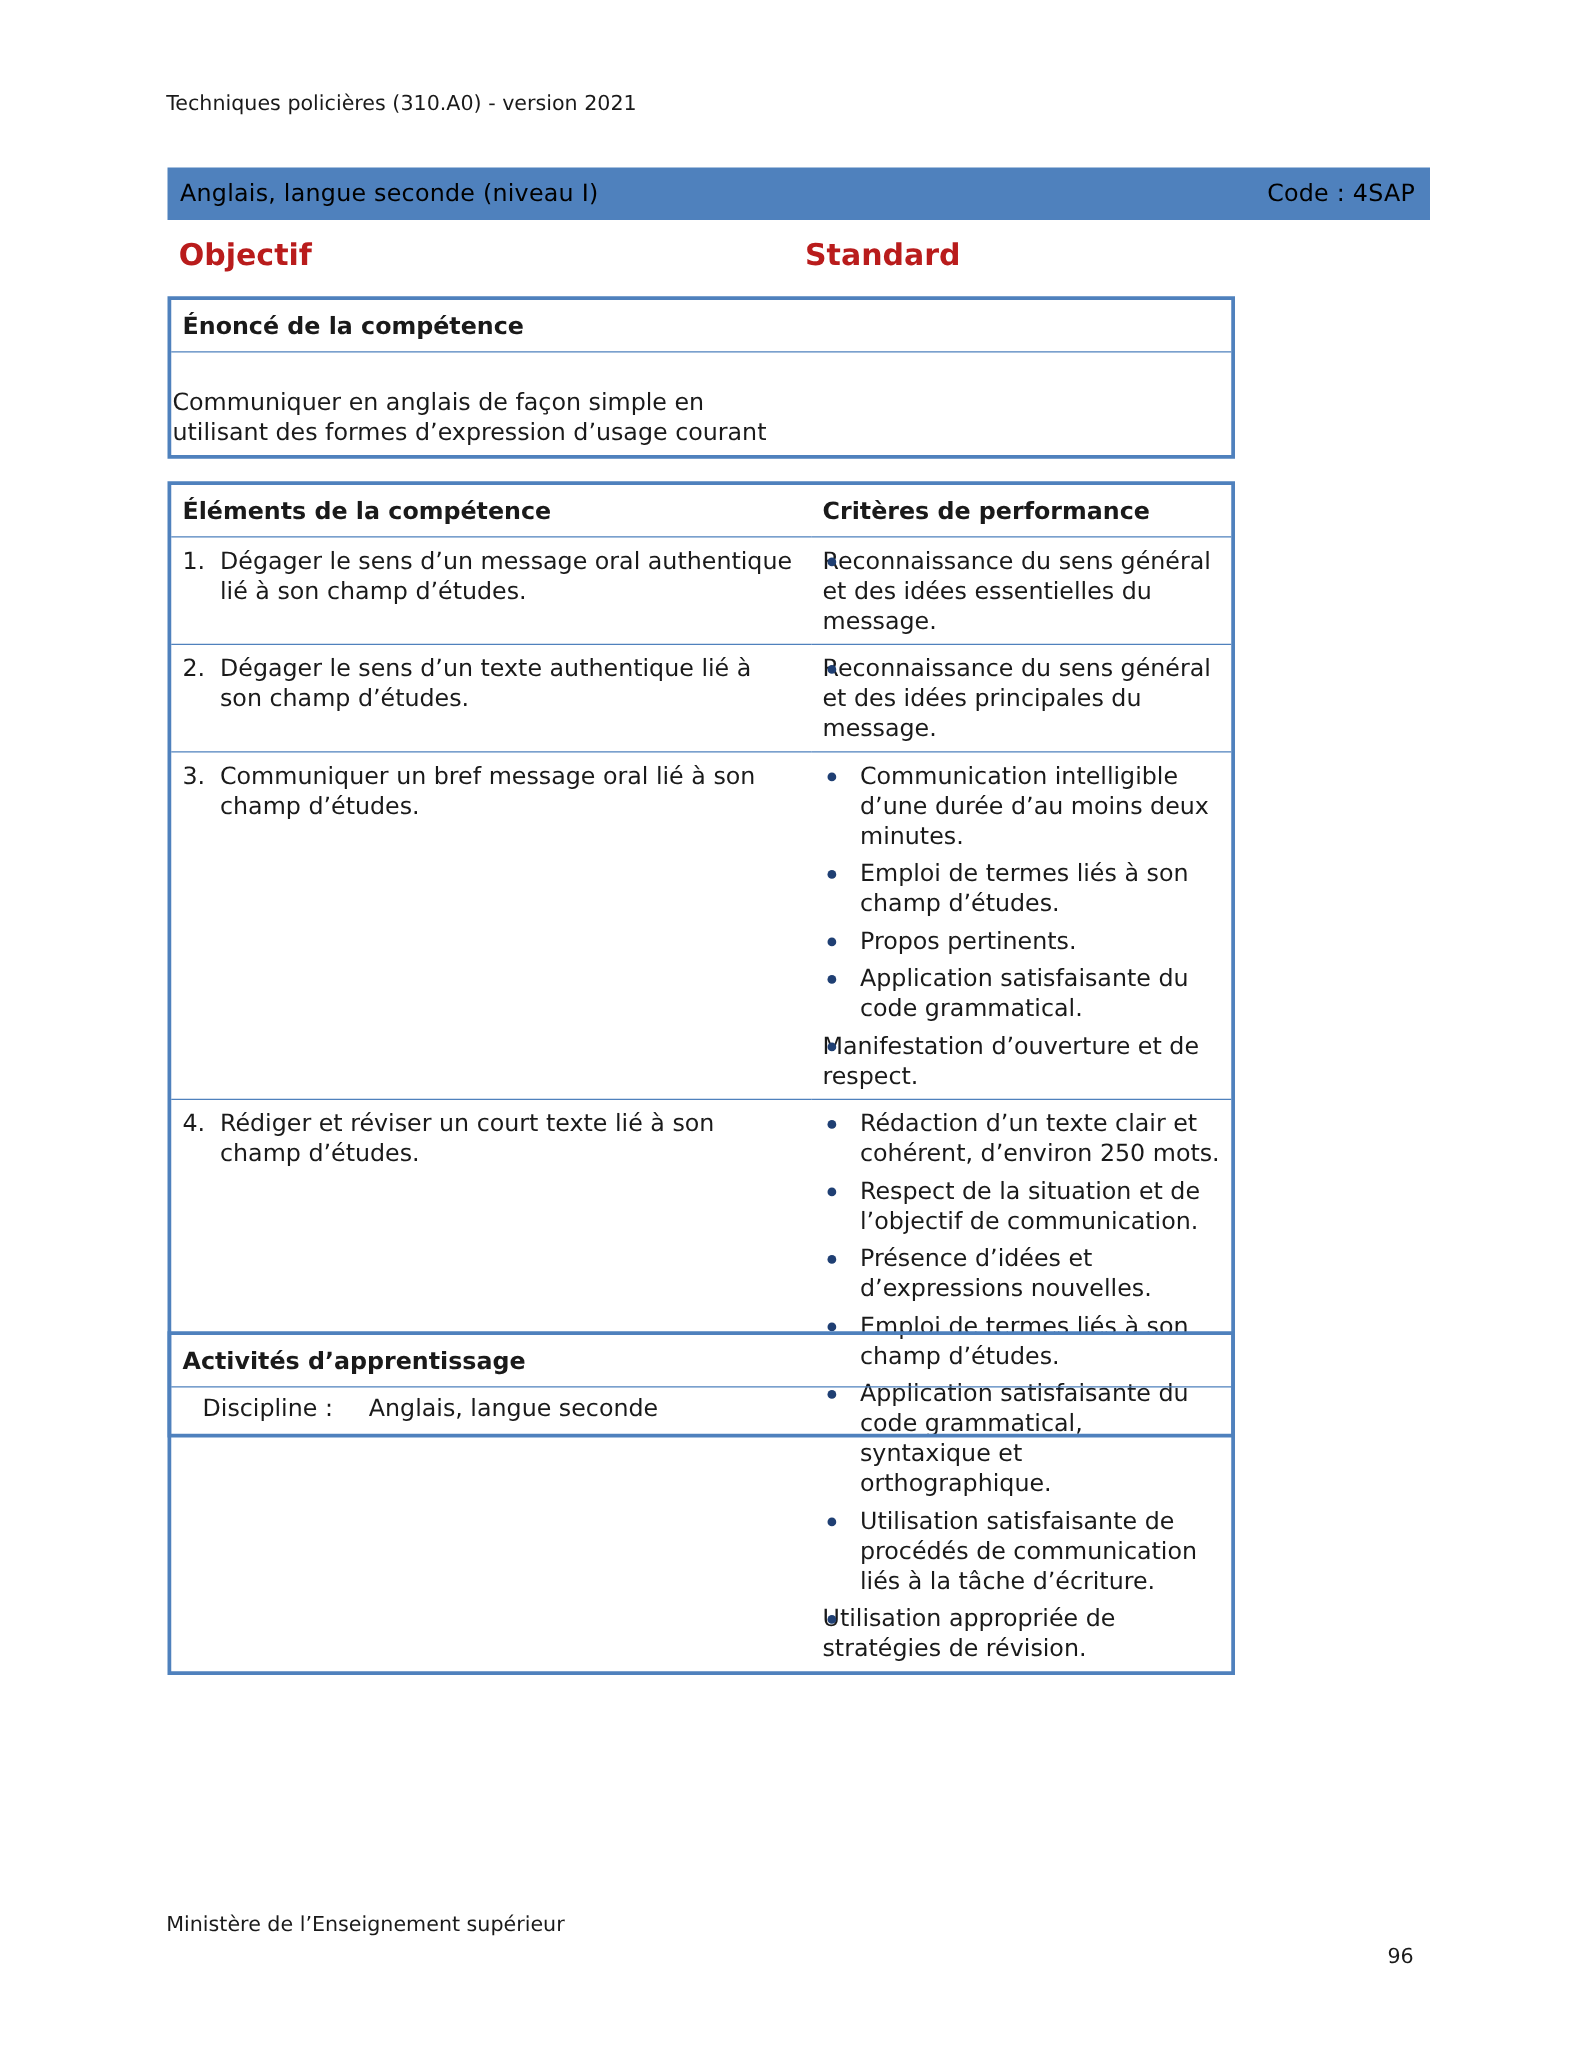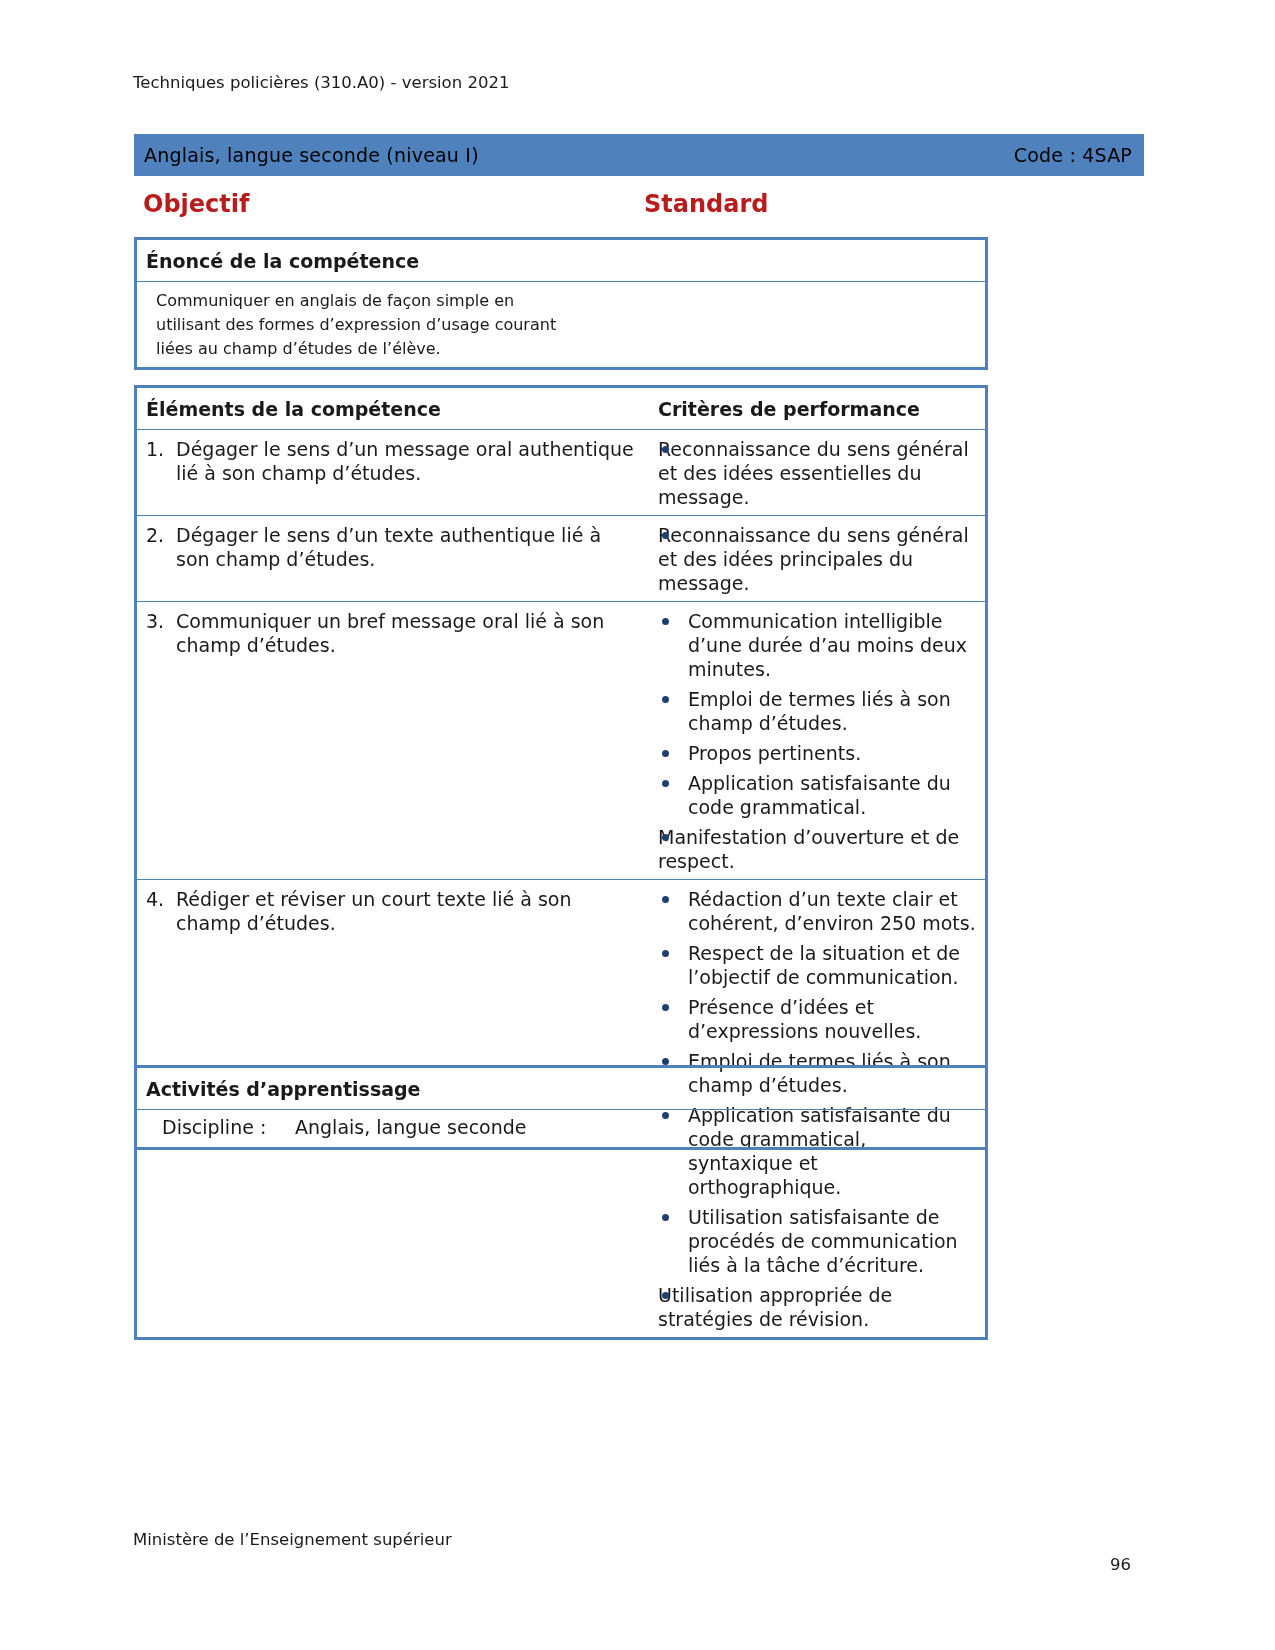--- a/index.html
+++ b/index.html
@@ -17,21 +17,21 @@
   }
   .section-label { top: 190px; font-size: 24px; font-weight: bold; color: #b91c1c; }
   .box {
     left: 134px; width: 854px; box-sizing: border-box;
     border: 3px solid #4f81bd;
   }
   .box-head {
     font-weight: bold; font-size: 19px; padding: 10px 9px 9px 9px;
     border-bottom: 1px solid #4f81bd;
   }
-  .box-body { font-size: 16px; line-height: 24px; padding: 7px 9px 6px 19px; }
+  .box-body { font-size: 19px; line-height: 24px; padding: 7px 9px 6px 1px; margin-top: 21px; }
   table.elements { width: 100%; border-collapse: collapse; }
   table.elements th {
     text-align: left; font-weight: bold; font-size: 19px; padding: 10px 9px 9px 9px;
     border-bottom: 1px solid #4f81bd;
   }
   table.elements td {
     vertical-align: top; font-size: 19px; line-height: 24px;
     padding: 7px 9px 4px 9px;
   }
   table.elements tr.row + tr.row td { border-top: 1px solid #4f81bd; }
@@ -64,21 +64,20 @@
 </div>
 
 <div class="abs section-label" style="left:143px;">Objectif</div>
 <div class="abs section-label" style="left:644px;">Standard</div>
 
 <div class="abs box" style="top:237px;">
   <div class="box-head">Énoncé de la compétence</div>
   <div class="box-body">
     <div>Communiquer en anglais de façon simple en</div>
     <div>utilisant des formes d’expression d’usage courant</div>
-    <div>liées au champ d’études de l’élève.</div>
   </div>
 </div>
 
 <div class="abs box" style="top:385px;">
   <table class="elements">
     <thead>
       <tr>
         <th class="col-left">Éléments de la compétence</th>
         <th>Critères de performance</th>
       </tr>

